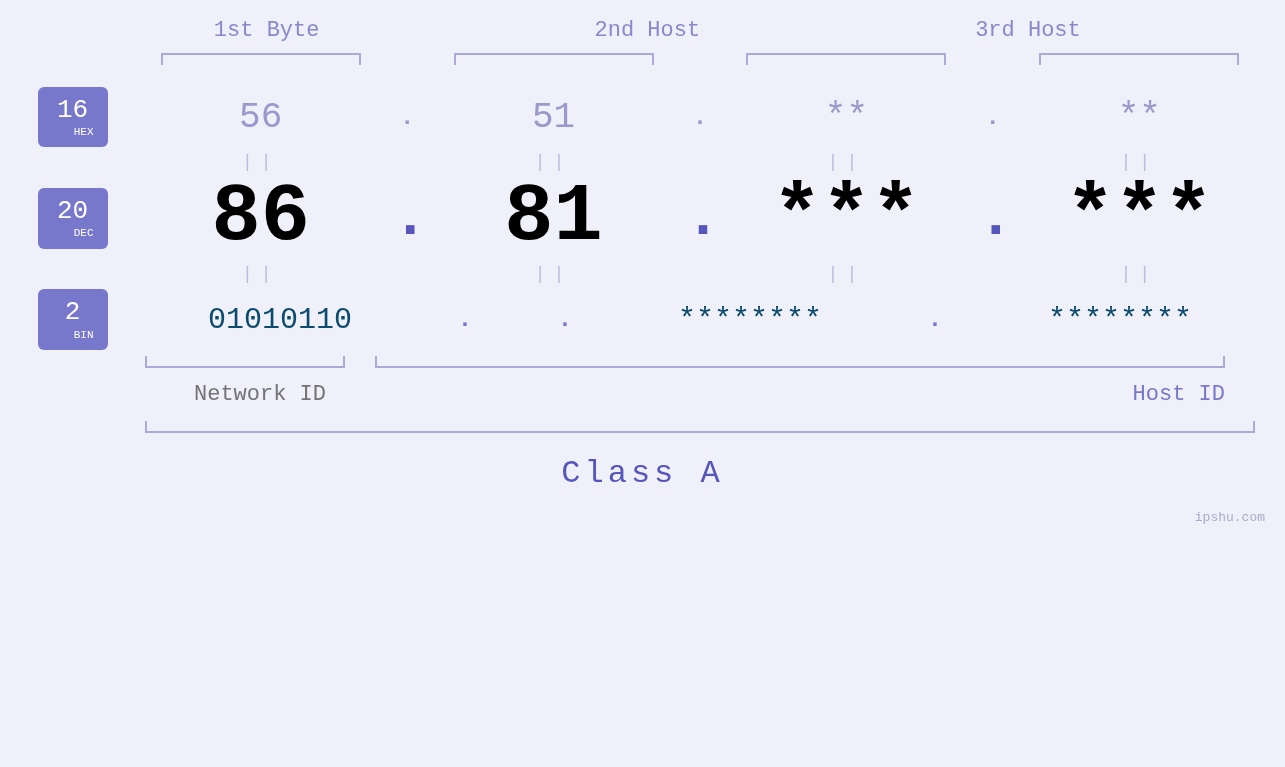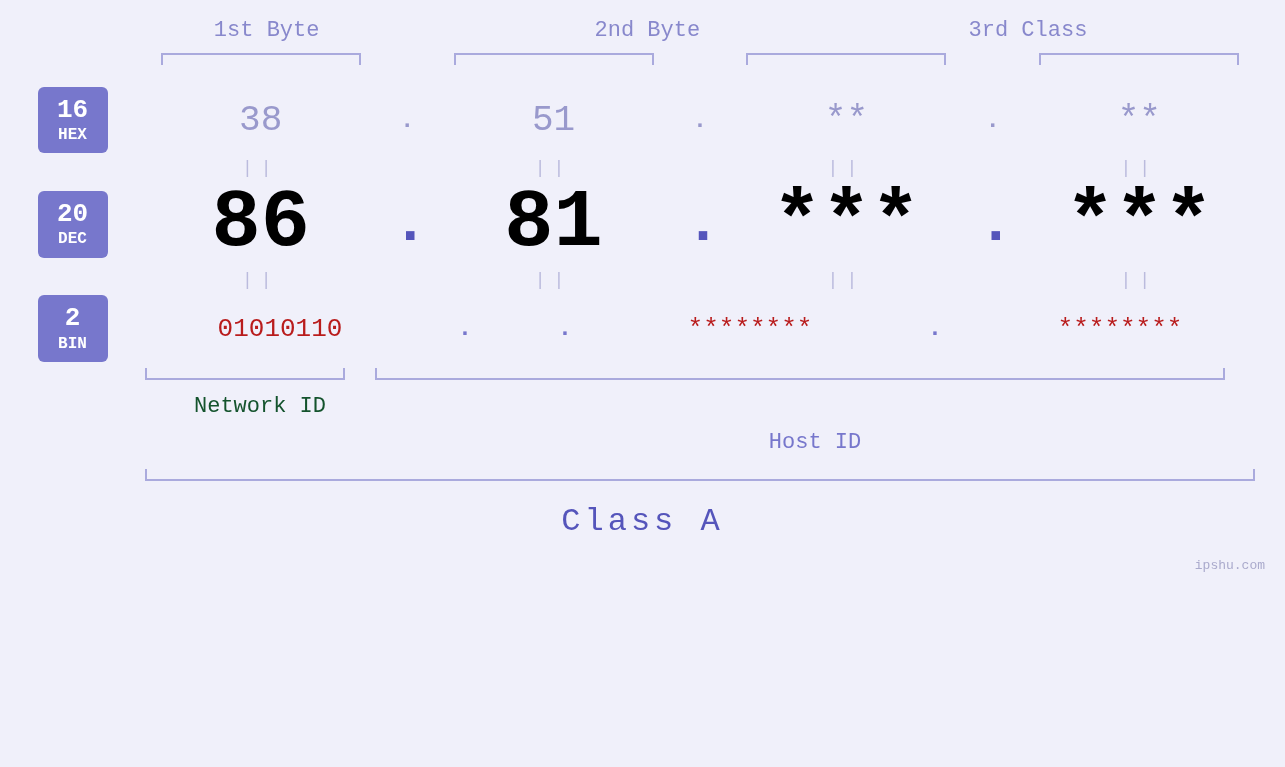--- a/index.html
+++ b/index.html
@@ -10,36 +10,37 @@
       height: 767px;
       overflow: hidden;
       position: relative;
     }
 
     .label-box {
       background: #7777cc;
       color: white;
       font-family: 'Courier New', Courier, monospace;
       font-size: 20px;
-      font-weight: bold;
+      font-weight: normal;
       border-radius: 6px;
       padding: 8px 14px;
       text-align: center;
       line-height: 1.2;
       min-width: 70px;
     }
 
     .label-box .base-num {
       font-size: 26px;
       display: block;
     }
 
     .label-box .base-name {
-      font-size: 16px;
+      font-size: 11px;
       display: block;
+      text-align: right;
     }
 
     
     .full-layout {
       display: flex;
       flex-direction: column;
       width: 1285px;
       height: 767px;
       position: relative;
     }
@@ -147,22 +148,22 @@
       line-height: 1;
     }
     .dec-row .dot-col {
       color: #5555bb;
       font-size: 60px;
       font-weight: bold;
     }
 
     
     .bin-row .val-col {
-      color: #b91c1c;
-      font-size: 26px;
+      color: #0c4a6e;
+      font-size: 30px;
     }
     .bin-row .dot-col {
       color: #7777cc;
       font-size: 24px;
     }
 
     
     .eq-row-outer {
       display: flex;
       width: 1285px;
@@ -244,32 +245,31 @@
 
     .id-label-cols {
       flex: 1;
       display: flex;
       padding-right: 30px;
     }
 
     .network-id-col {
       width: 230px;
       text-align: center;
-      color: #14532d;
+      color: #737373;
       font-size: 22px;
       font-family: 'Courier New', Courier, monospace;
     }
 
     .host-id-col {
       flex: 1;
-      text-align: center;
+      text-align: right;
       color: #7777cc;
       font-size: 22px;
       font-family: 'Courier New', Courier, monospace;
-      margin-top: 36px;
     }
 
     
     .class-outer-bracket-row {
       display: flex;
       width: 1285px;
       margin-bottom: 6px;
     }
 
     .class-bracket-left {
@@ -315,23 +315,23 @@
 </head>
 <body>
 
 <div class="full-layout">
 
   <div class="header-row-outer" style="margin-top:18px;">
     <div class="header-left-space"></div>
     <div class="header-cols">
       <div class="header-col">1st Byte</div>
       <div style="width:30px;"></div>
-      <div class="header-col">2nd Byte</div>
-      <div style="width:30px;"></div>
-      <div class="header-col">3rd Class</div>
+      <div class="header-col">2nd Host</div>
+      <div style="width:30px;"></div>
+      <div class="header-col">3rd Host</div>
       <div style="width:30px;"></div>
     </div>
   </div>
 
   <div class="bracket-row-outer" style="margin-top:4px;">
     <div class="bracket-row-left"></div>
     <div class="bracket-row-cols">
       <div class="bracket-item"></div>
       <div style="width:30px;"></div>
       <div class="bracket-item"></div>
@@ -343,21 +343,21 @@
   </div>
 
   <div class="data-row-outer hex-row" style="margin-top:14px;">
     <div class="data-row-label">
       <div class="label-box">
         <span class="base-num">16</span>
         <span class="base-name">HEX</span>
       </div>
     </div>
     <div class="data-row-values">
-      <div class="val-col">38</div>
+      <div class="val-col">56</div>
       <div class="dot-col">.</div>
       <div class="val-col">51</div>
       <div class="dot-col">.</div>
       <div class="val-col">**</div>
       <div class="dot-col">.</div>
       <div class="val-col">**</div>
     </div>
   </div>
 
   <div class="eq-row-outer">

